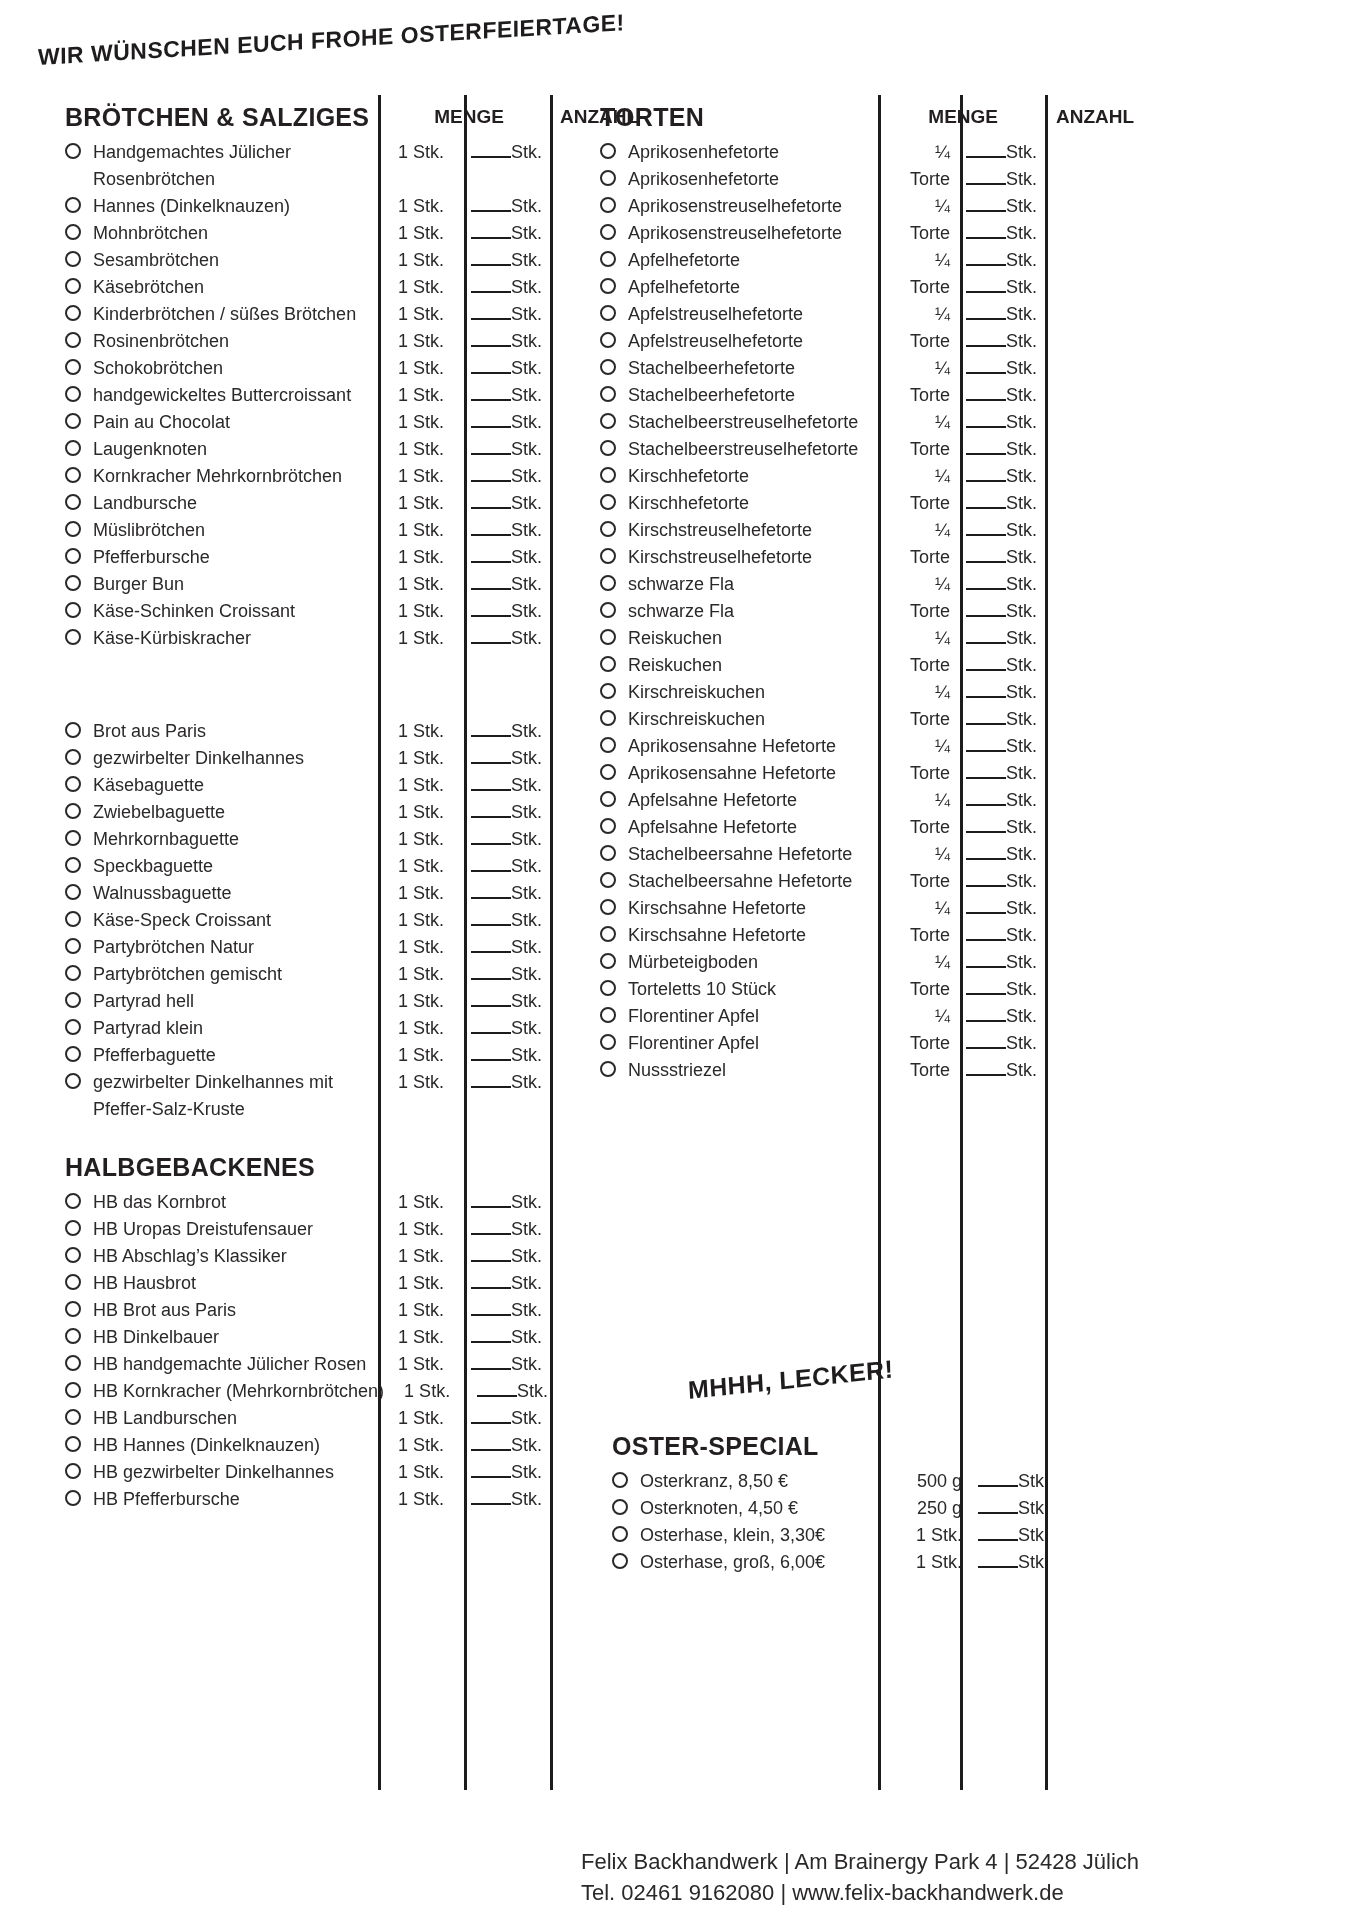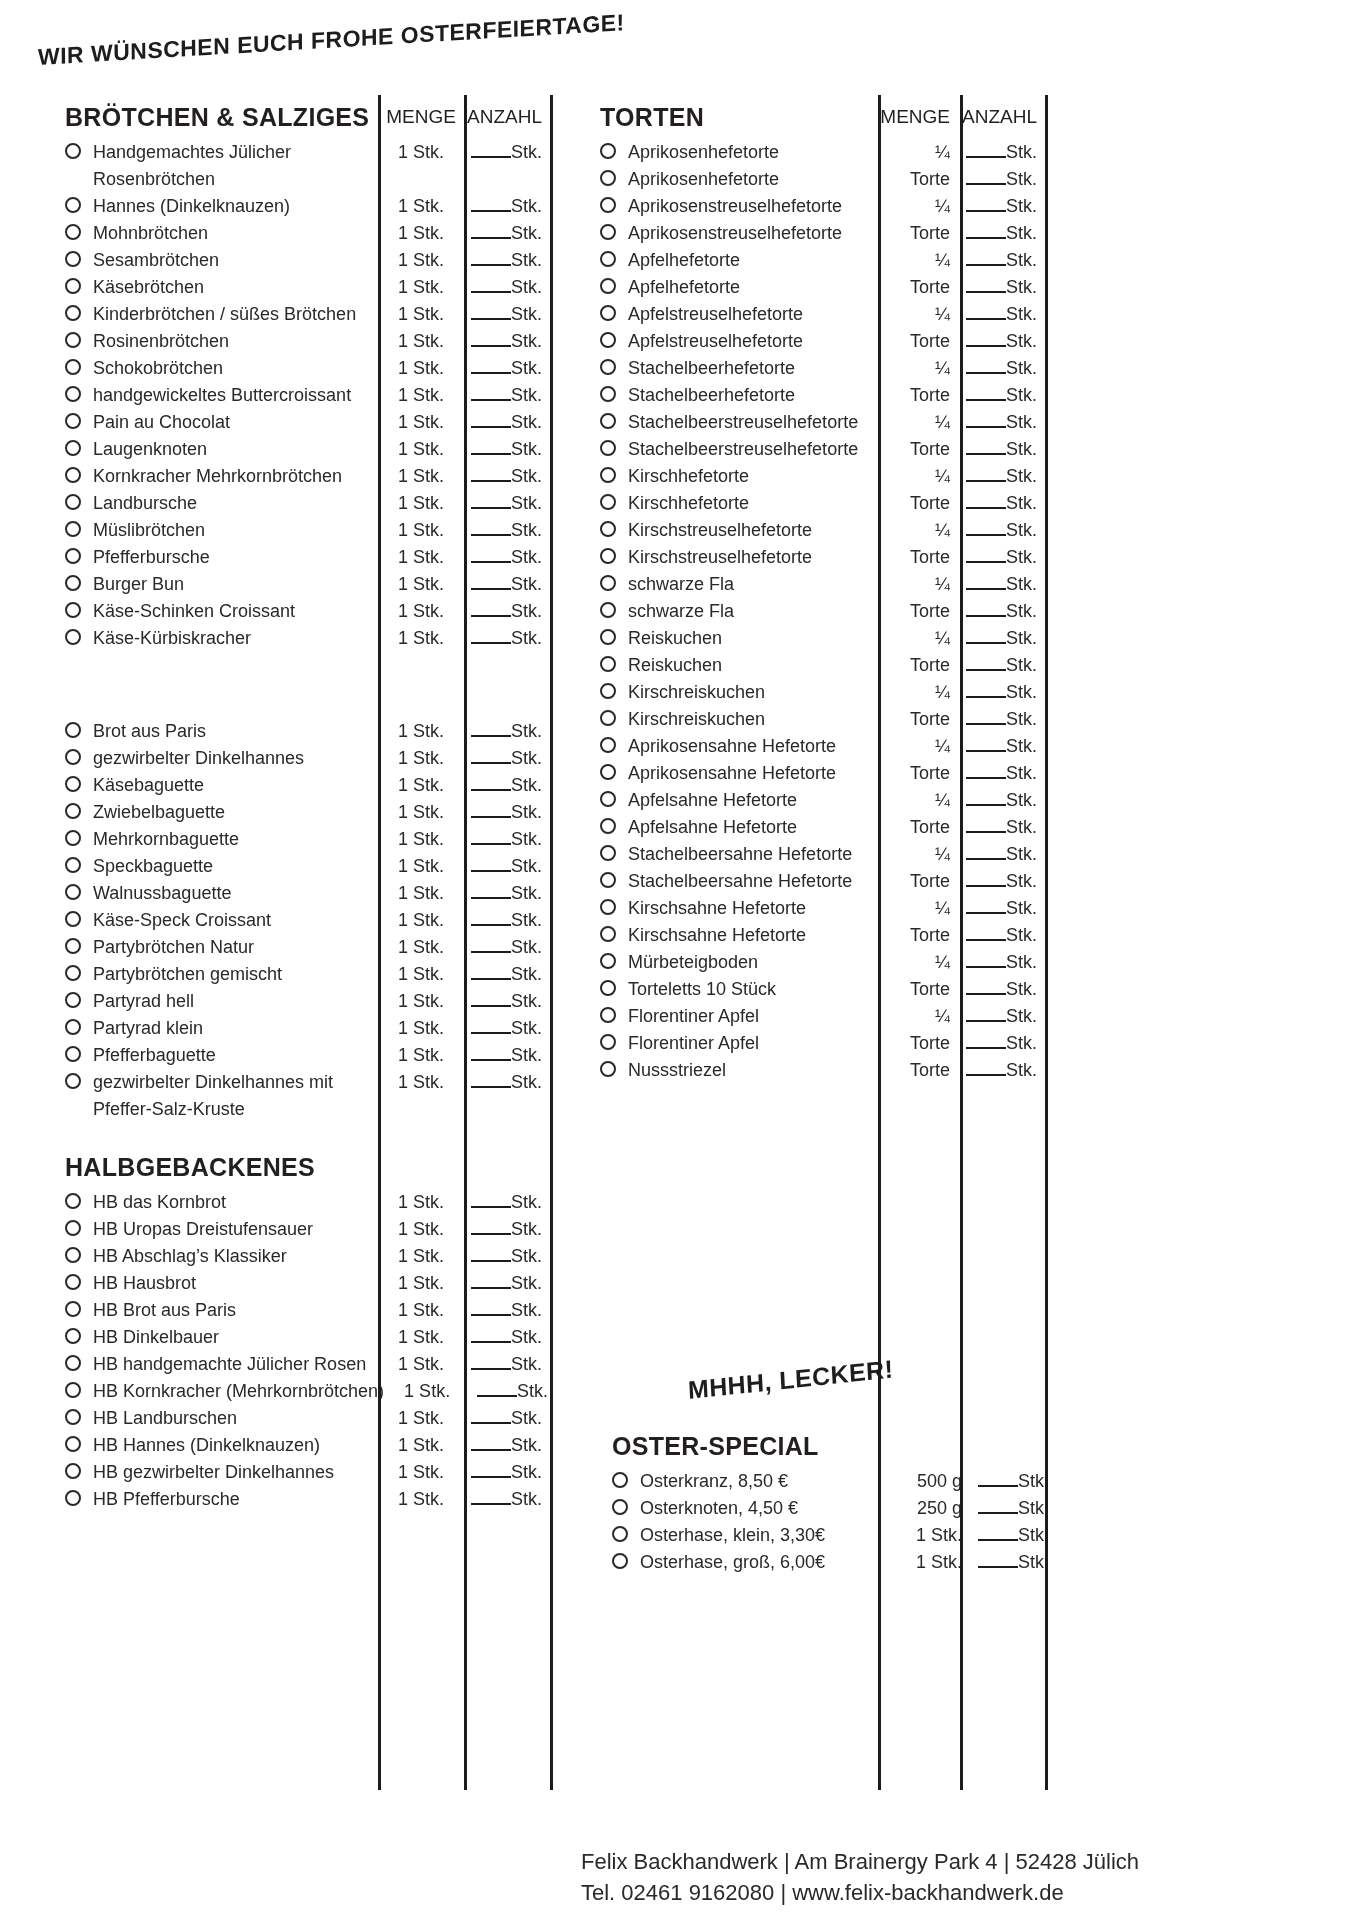--- a/index.html
+++ b/index.html
@@ -21,30 +21,30 @@
   .divider{position:absolute;top:0;width:2.5px;height:1695px;background:#1d1b1b;}
   .block-left .divider.d1{left:313px;}
   .block-left .divider.d2{left:399px;}
   .block-left .divider.d3{left:485px;}
   .block-right .divider.d1{left:278px;}
   .block-right .divider.d2{left:360px;}
   .block-right .divider.d3{left:445px;}
   .section + .section{margin-top:22px;}
   .block-right .section + .section{margin-top:340px;margin-left:12px;}
   .row{display:flex;height:27px;line-height:27px;}
-  .head-row{height:44px;line-height:44px;}
+  .head-row{height:44px;line-height:44px;gap:48px;}
   .cell{overflow:visible;white-space:nowrap;}
   .block-left  .cell.name{flex:0 0 313px;}
   .block-left  .cell.menge{flex:0 0 86px;text-align:center;}
   .block-left  .cell.anzahl{flex:0 0 86px;text-align:right;padding-right:8px;box-sizing:border-box;}
   .block-right .cell.name{flex:0 0 278px;}
   .block-right .cell.menge{flex:0 0 82px;text-align:right;padding-right:10px;box-sizing:border-box;}
   .block-right .cell.anzahl{flex:0 0 85px;text-align:right;padding-right:8px;box-sizing:border-box;}
   .sec-title{font-size:25px;font-weight:800;letter-spacing:0.3px;color:#231f20;}
-  .col-label{font-size:19px;font-weight:400;color:#231f20;}
+  .col-label{font-size:19px;font-weight:700;color:#231f20;}
   .item-row,.cont-row{font-size:18px;color:#2b2828;}
   .cb{
     display:inline-block;width:12px;height:12px;border:2.2px solid #2b2828;border-radius:50%;
     margin-right:12px;vertical-align:-1px;background:transparent;
   }
   .label2{margin-left:28px;}
   .blank{display:inline-block;width:40px;border-bottom:2px solid #1d1b1b;height:15px;}
   .stk{font-size:18px;}
   .menge{font-size:18px;}
   .footer{position:absolute;left:581px;top:1846px;font-size:22px;line-height:31px;color:#2b2828;}

